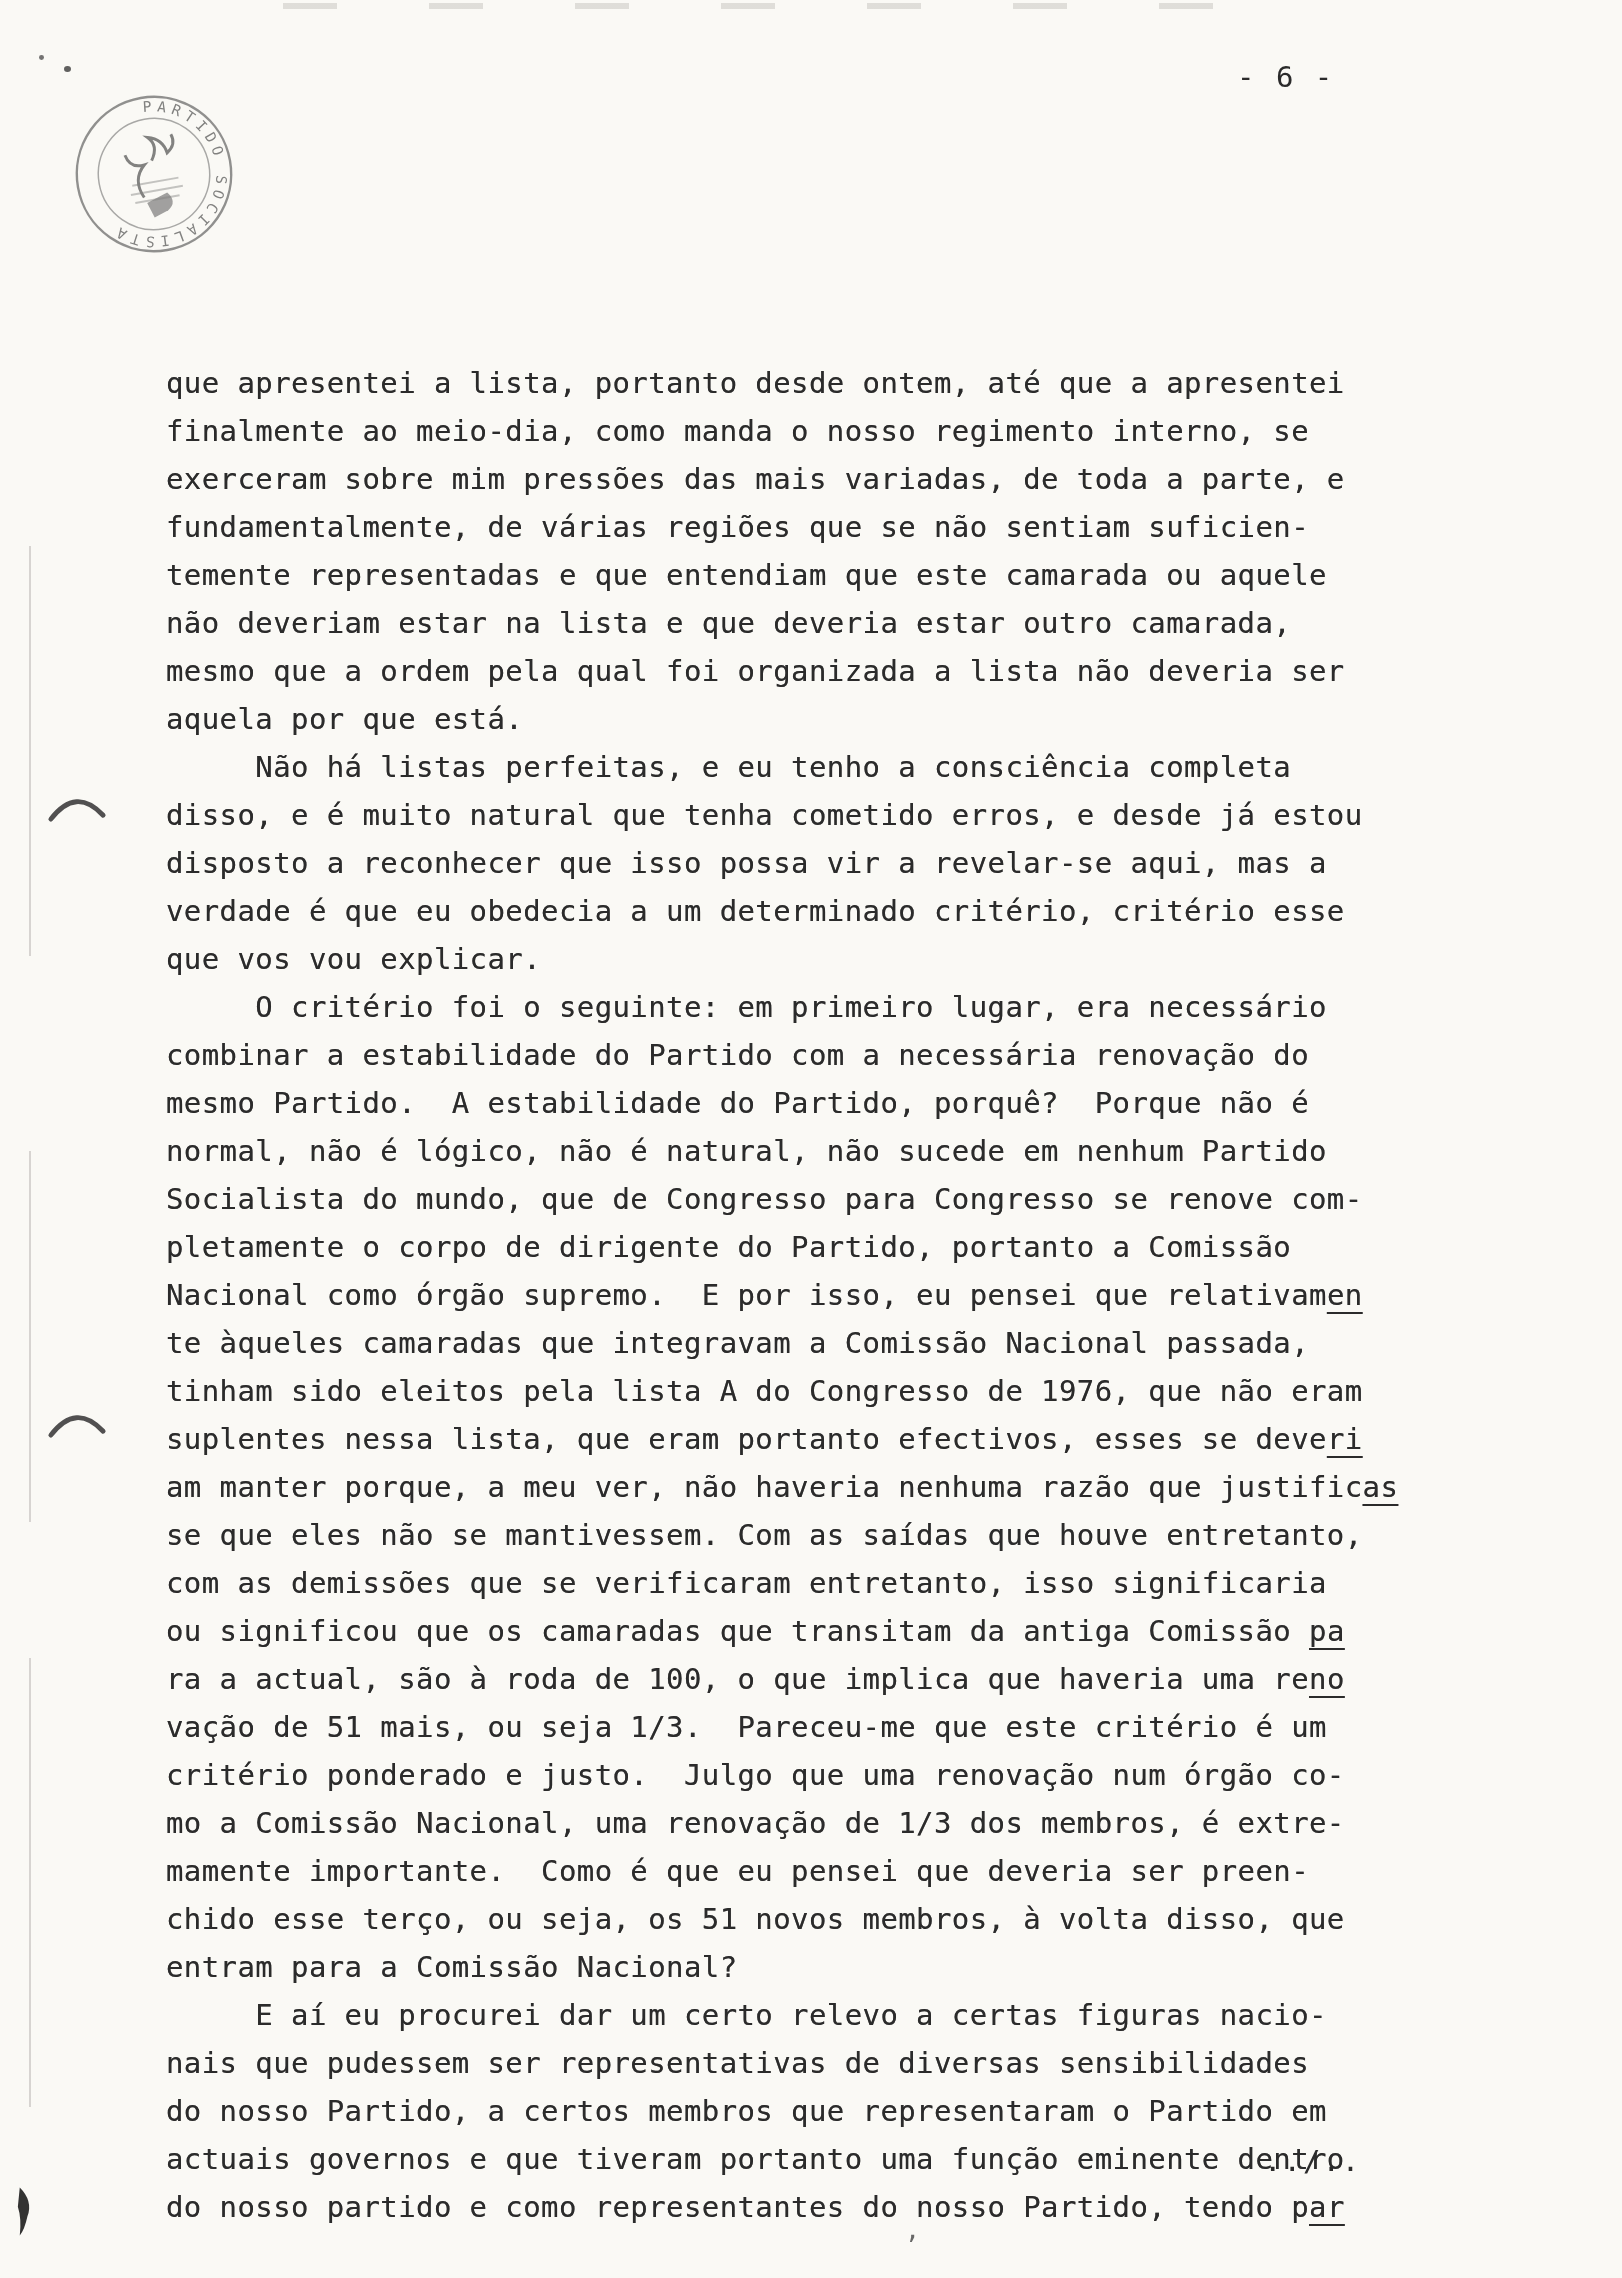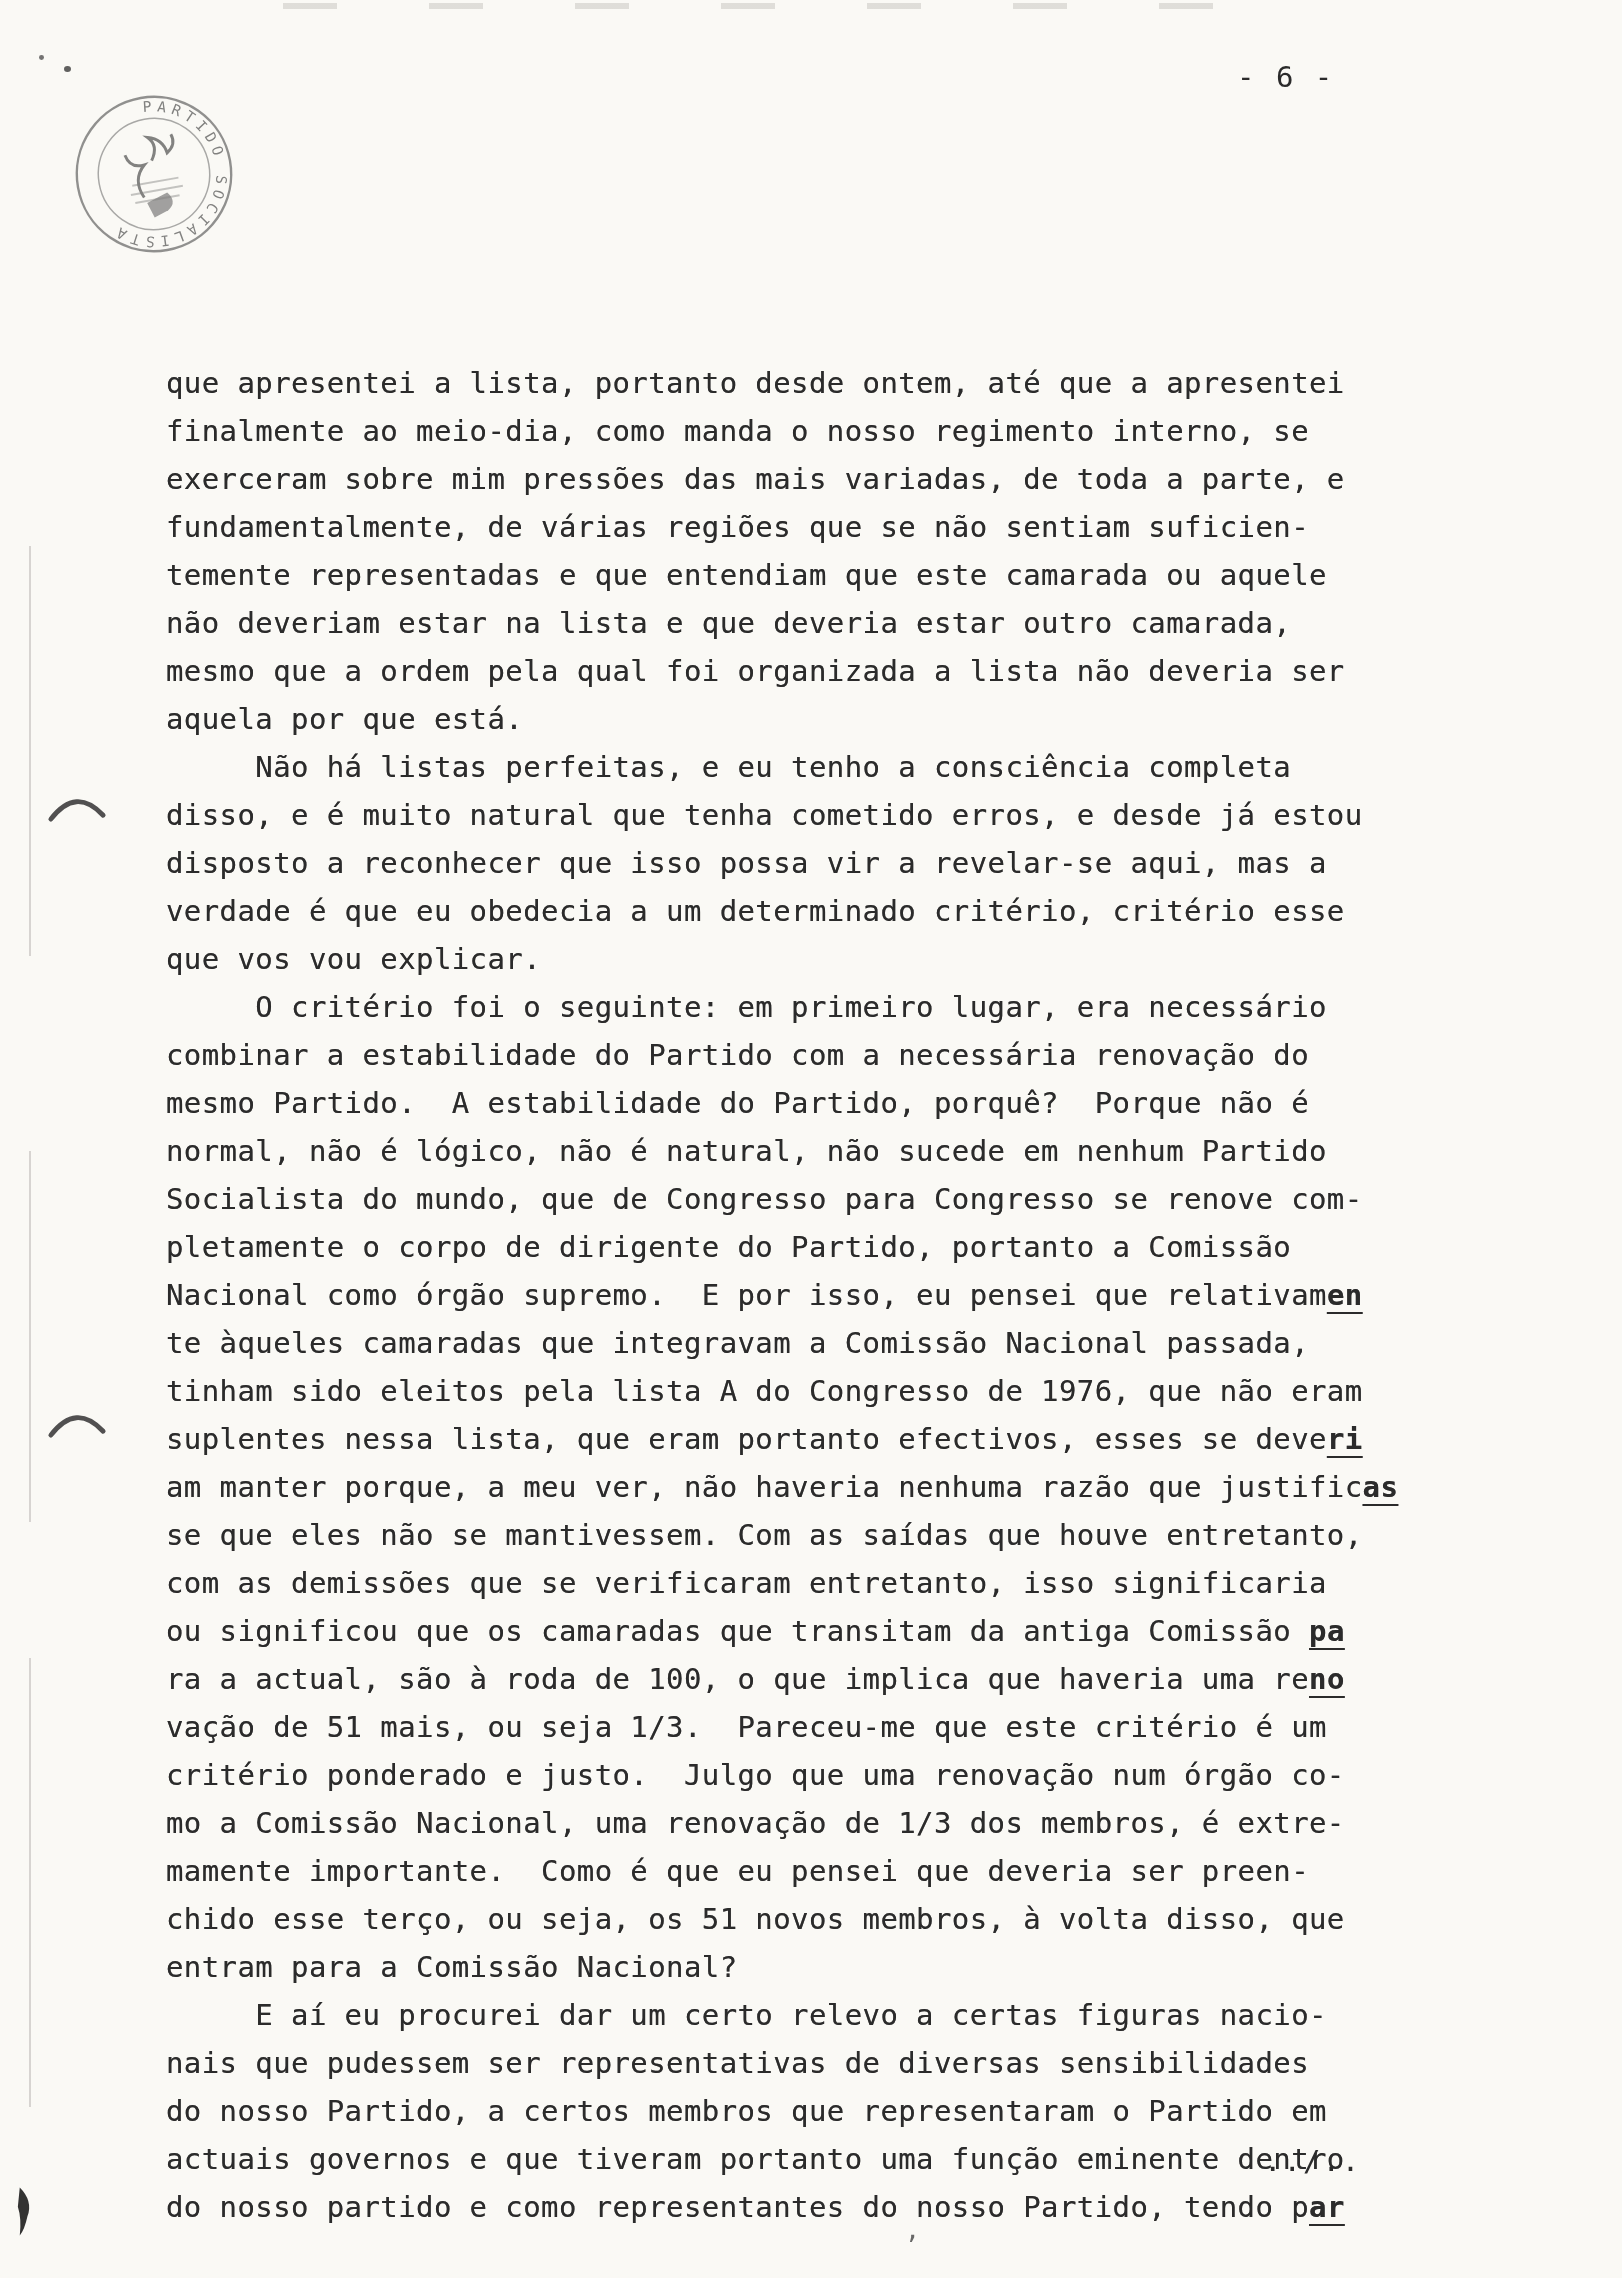--- a/index.html
+++ b/index.html
@@ -45,21 +45,20 @@
     font-size:29px; line-height:48px;
     letter-spacing:0.4px;
     white-space:pre;
     text-shadow:0 0 0.5px rgba(20,20,20,.55);
   }
   .line{height:48px;}
   .uend{
     text-decoration:underline;
     text-decoration-thickness:2px;
     text-underline-offset:6.8px;
-    font-weight:bold;
   }
 
   .footer-mark{
     position:absolute; top:2144px; left:1264px;
     font-size:29px; letter-spacing:2px;
   }
   .bottom-comma{
     position:absolute; top:2216px; left:905px;
     font-size:25px; color:#444; opacity:.8;
   }

